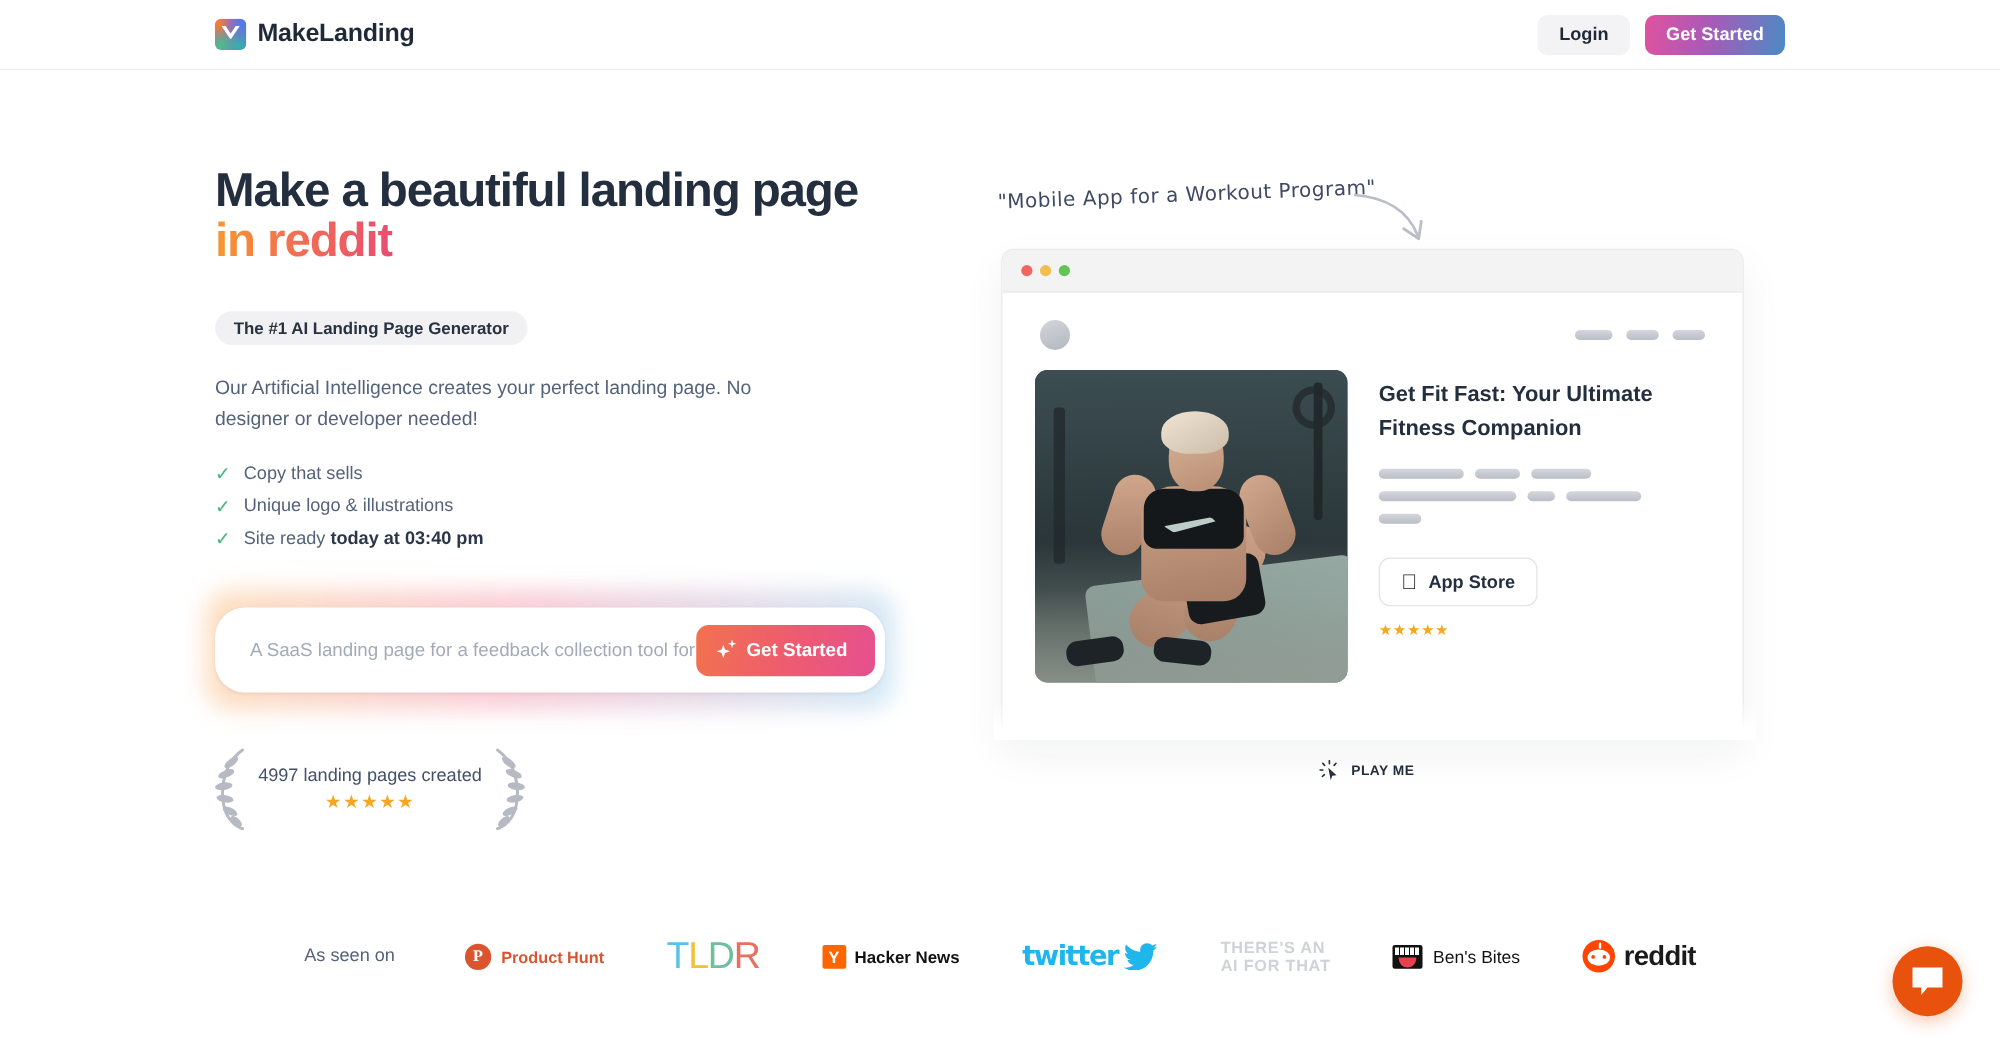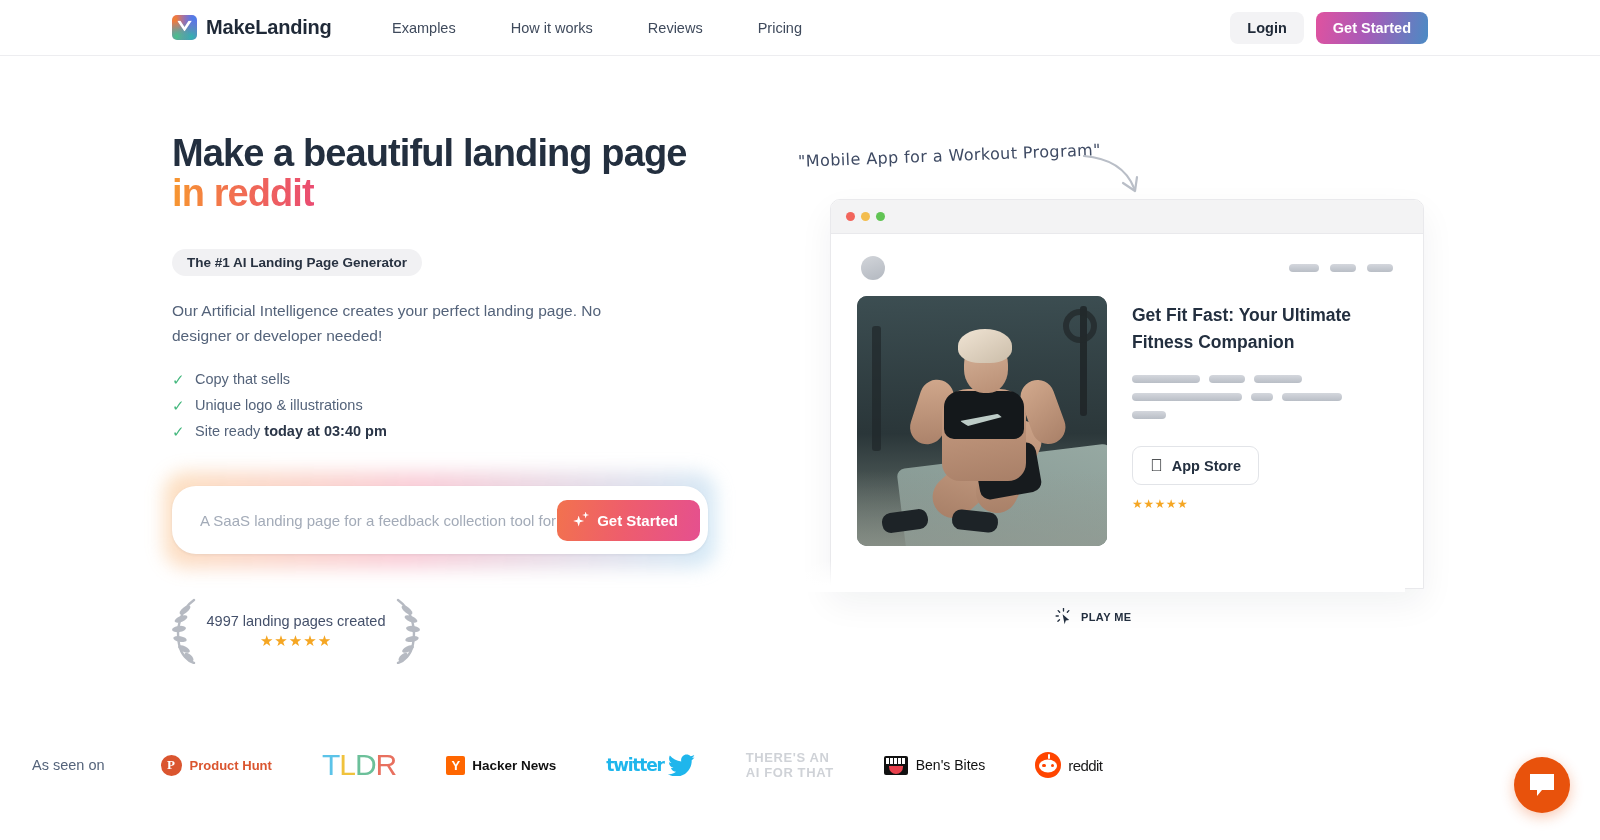--- a/index.html
+++ b/index.html
@@ -142,21 +142,21 @@
     position: absolute; left: 798px; top: 146px;
     font-family: "DejaVu Sans", sans-serif;
     font-size: 16px; color: #3e4a63;
     letter-spacing: 0.4px;
     transform: rotate(-2.2deg);
     white-space: nowrap;
   }
   .arrow-curve { position: absolute; left: 1082px; top: 152px; }
 
   .browser {
-    position: absolute; left: 830px; top: 199px;
+    position: absolute; left: 801px; top: 199px;
     width: 594px; height: 390px;
     background: #fff;
     border: 1px solid #e9e9ec;
     border-radius: 10px 10px 0 0;
     box-shadow: 0 14px 34px rgba(20,30,50,.06);
     overflow: hidden;
   }
   .browser-bar {
     height: 34px; background: #f3f3f4;
     border-bottom: 1px solid #e9e9ec;
@@ -283,21 +283,21 @@
   .playme {
     position: absolute; left: 1055px; top: 608px;
     display: flex; align-items: center; gap: 9px;
     cursor: pointer;
   }
   .playme .lbl { font-size: 11px; font-weight: bold; color: #232f3f; letter-spacing: .4px; }
 
   
   .seenon {
     position: absolute; left: 0; top: 748px; width: 1600px;
-    display: flex; align-items: center; gap: 0; padding-left: 32px;
+    display: flex; align-items: center; justify-content: center; gap: 0;
   }
   .seenon-label { font-size: 14.5px; color: #54637a; margin-right: 56px; }
   .logo-slot { display: flex; align-items: center; margin-right: 50px; }
   .logo-slot:last-child { margin-right: 0; }
 
   .ph-logo { display: flex; align-items: center; gap: 8px; }
   .ph-circle {
     width: 21px; height: 21px; border-radius: 50%; background: #da552f;
     color: #fff; font-size: 13px; font-weight: bold;
     display: flex; align-items: center; justify-content: center;
@@ -312,21 +312,21 @@
   .hn-logo { display: flex; align-items: center; gap: 7px; }
   .hn-sq {
     width: 19px; height: 19px; background: #ff6600; border-radius: 2px;
     color: #fff; font-size: 13px; font-weight: bold;
     display: flex; align-items: center; justify-content: center;
   }
   .hn-text { color: #111; font-size: 13.5px; font-weight: bold; }
 
   .tw-logo { display: flex; align-items: center; gap: 4px; }
   .tw-text {
-    color: #1fb6ec; font-size: 17px; font-weight: bold;
+    color: #1fb6ec; font-size: 22px; font-weight: bold;
     letter-spacing: -1.2px; font-family: "DejaVu Sans", sans-serif;
   }
 
   .taift { color: #cfd2d7; font-size: 13px; font-weight: bold; line-height: 1.18; letter-spacing: .6px; }
 
   .bb-logo { display: flex; align-items: center; gap: 8px; }
   .bb-icon {
     width: 24px; height: 19px; background: #111; border-radius: 2px;
     position: relative; overflow: hidden;
   }
@@ -345,21 +345,21 @@
     width: 26px; height: 26px; border-radius: 50%; background: #ff4500;
     position: relative;
   }
   .rd-circle .face {
     position: absolute; left: 50%; top: 54%; transform: translate(-50%,-50%);
     width: 18px; height: 13px; background: #fff; border-radius: 50%;
   }
   .rd-circle .eye { position: absolute; top: 46%; width: 3.2px; height: 3.2px; background: #ff4500; border-radius: 50%; }
   .rd-circle .eye.l { left: 7px; } .rd-circle .eye.r { right: 7px; }
   .rd-circle .ant { position: absolute; left: 50%; top: 2px; width: 2px; height: 5px; background: #fff; border-radius: 2px; }
-  .rd-text { color: #1a1a1b; font-size: 15px; font-weight: normal; letter-spacing: -0.6px; }
+  .rd-text { color: #1a1a1b; font-size: 22px; font-weight: bold; letter-spacing: -0.6px; }
 
   
   .chat-fab {
     position: absolute; right: 30px; bottom: 27px;
     width: 56px; height: 56px; border-radius: 50%;
     background: #e8520c;
     display: flex; align-items: center; justify-content: center;
     box-shadow: 0 4px 14px rgba(232,82,12,.32);
     cursor: pointer;
   }
@@ -368,26 +368,20 @@
 <body>
 
 <div class="header">
   <div class="brand">
     <div class="brand-logo">
         <div class="v"></div>
       </div>
     <span class="brand-name">MakeLanding</span>
   </div>
 
-  <nav class="nav">
-    <a href="#">Examples</a>
-    <a href="#">How it works</a>
-    <a href="#">Reviews</a>
-    <a href="#">Pricing</a>
-  </nav>
 
   <div class="hdr-actions">
     <button class="btn-login">Login</button>
     <button class="btn-getstarted-hdr">Get Started</button>
   </div>
 </div>
 
 <div class="hero-left">
   <h1 class="headline">
     <span>Make a beautiful landing page</span><br>

